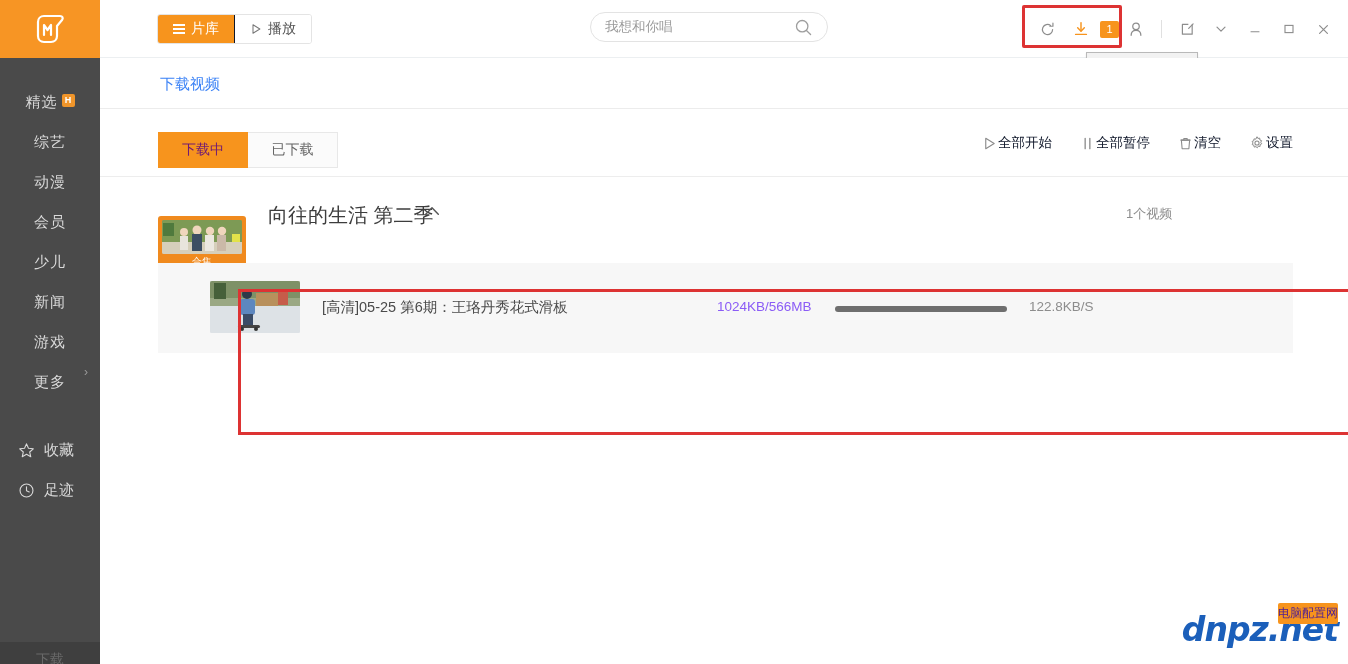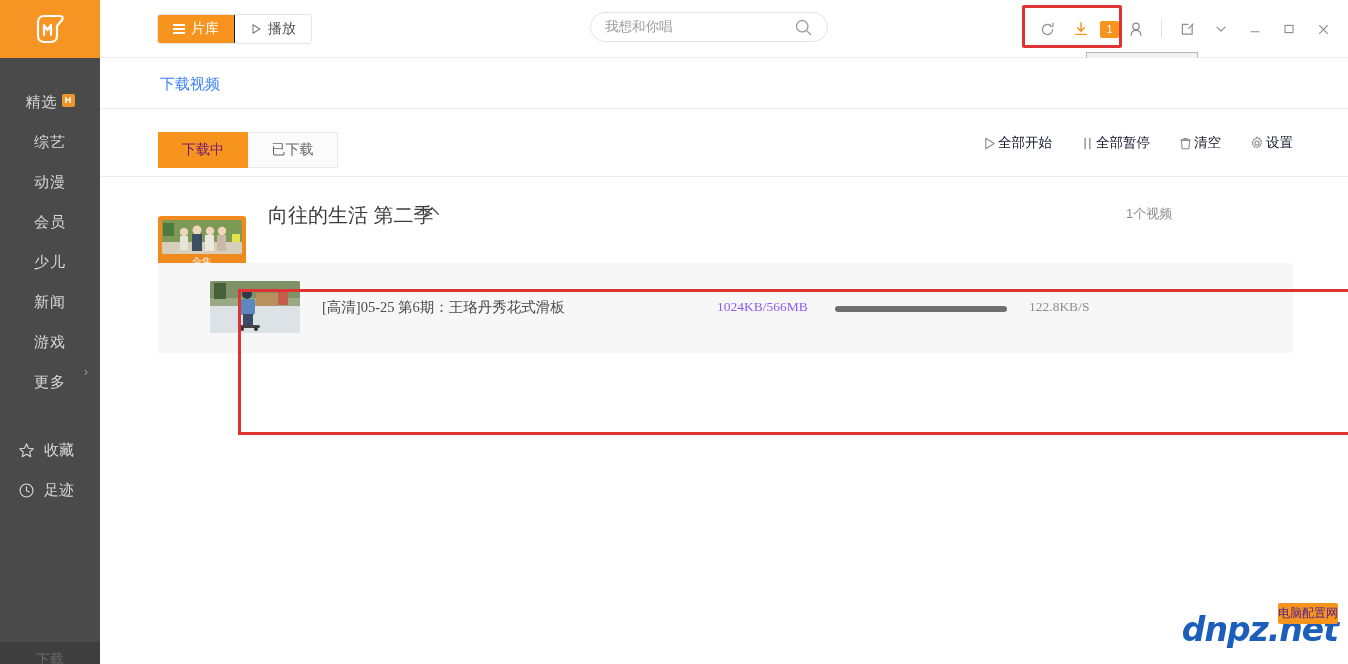--- a/index.html
+++ b/index.html
@@ -180,21 +180,20 @@
   }
   .album-count {
     position: absolute; left: 968px; top: 21px;
     font-size: 13px; color: #8d8d8d;
   }
 
   
   .item-card {
     position: absolute; left: 58px; top: 205px; width: 1135px; height: 90px;
     background: #f7f7f7;
-    font-family: Liberation Serif, serif;
   }
   .item-thumb {
     position: absolute; left: 52px; top: 18px; width: 90px; height: 52px;
     border-radius: 2px; overflow: hidden;
     background: linear-gradient(180deg,#8fa26d 0%,#7e8f63 30%,#c9cfd4 58%,#e3e7ea 100%);
   }
   .item-title {
     position: absolute; left: 164px; top: 35px;
     font-size: 14.5px; color: #4b4b4b;
   }

